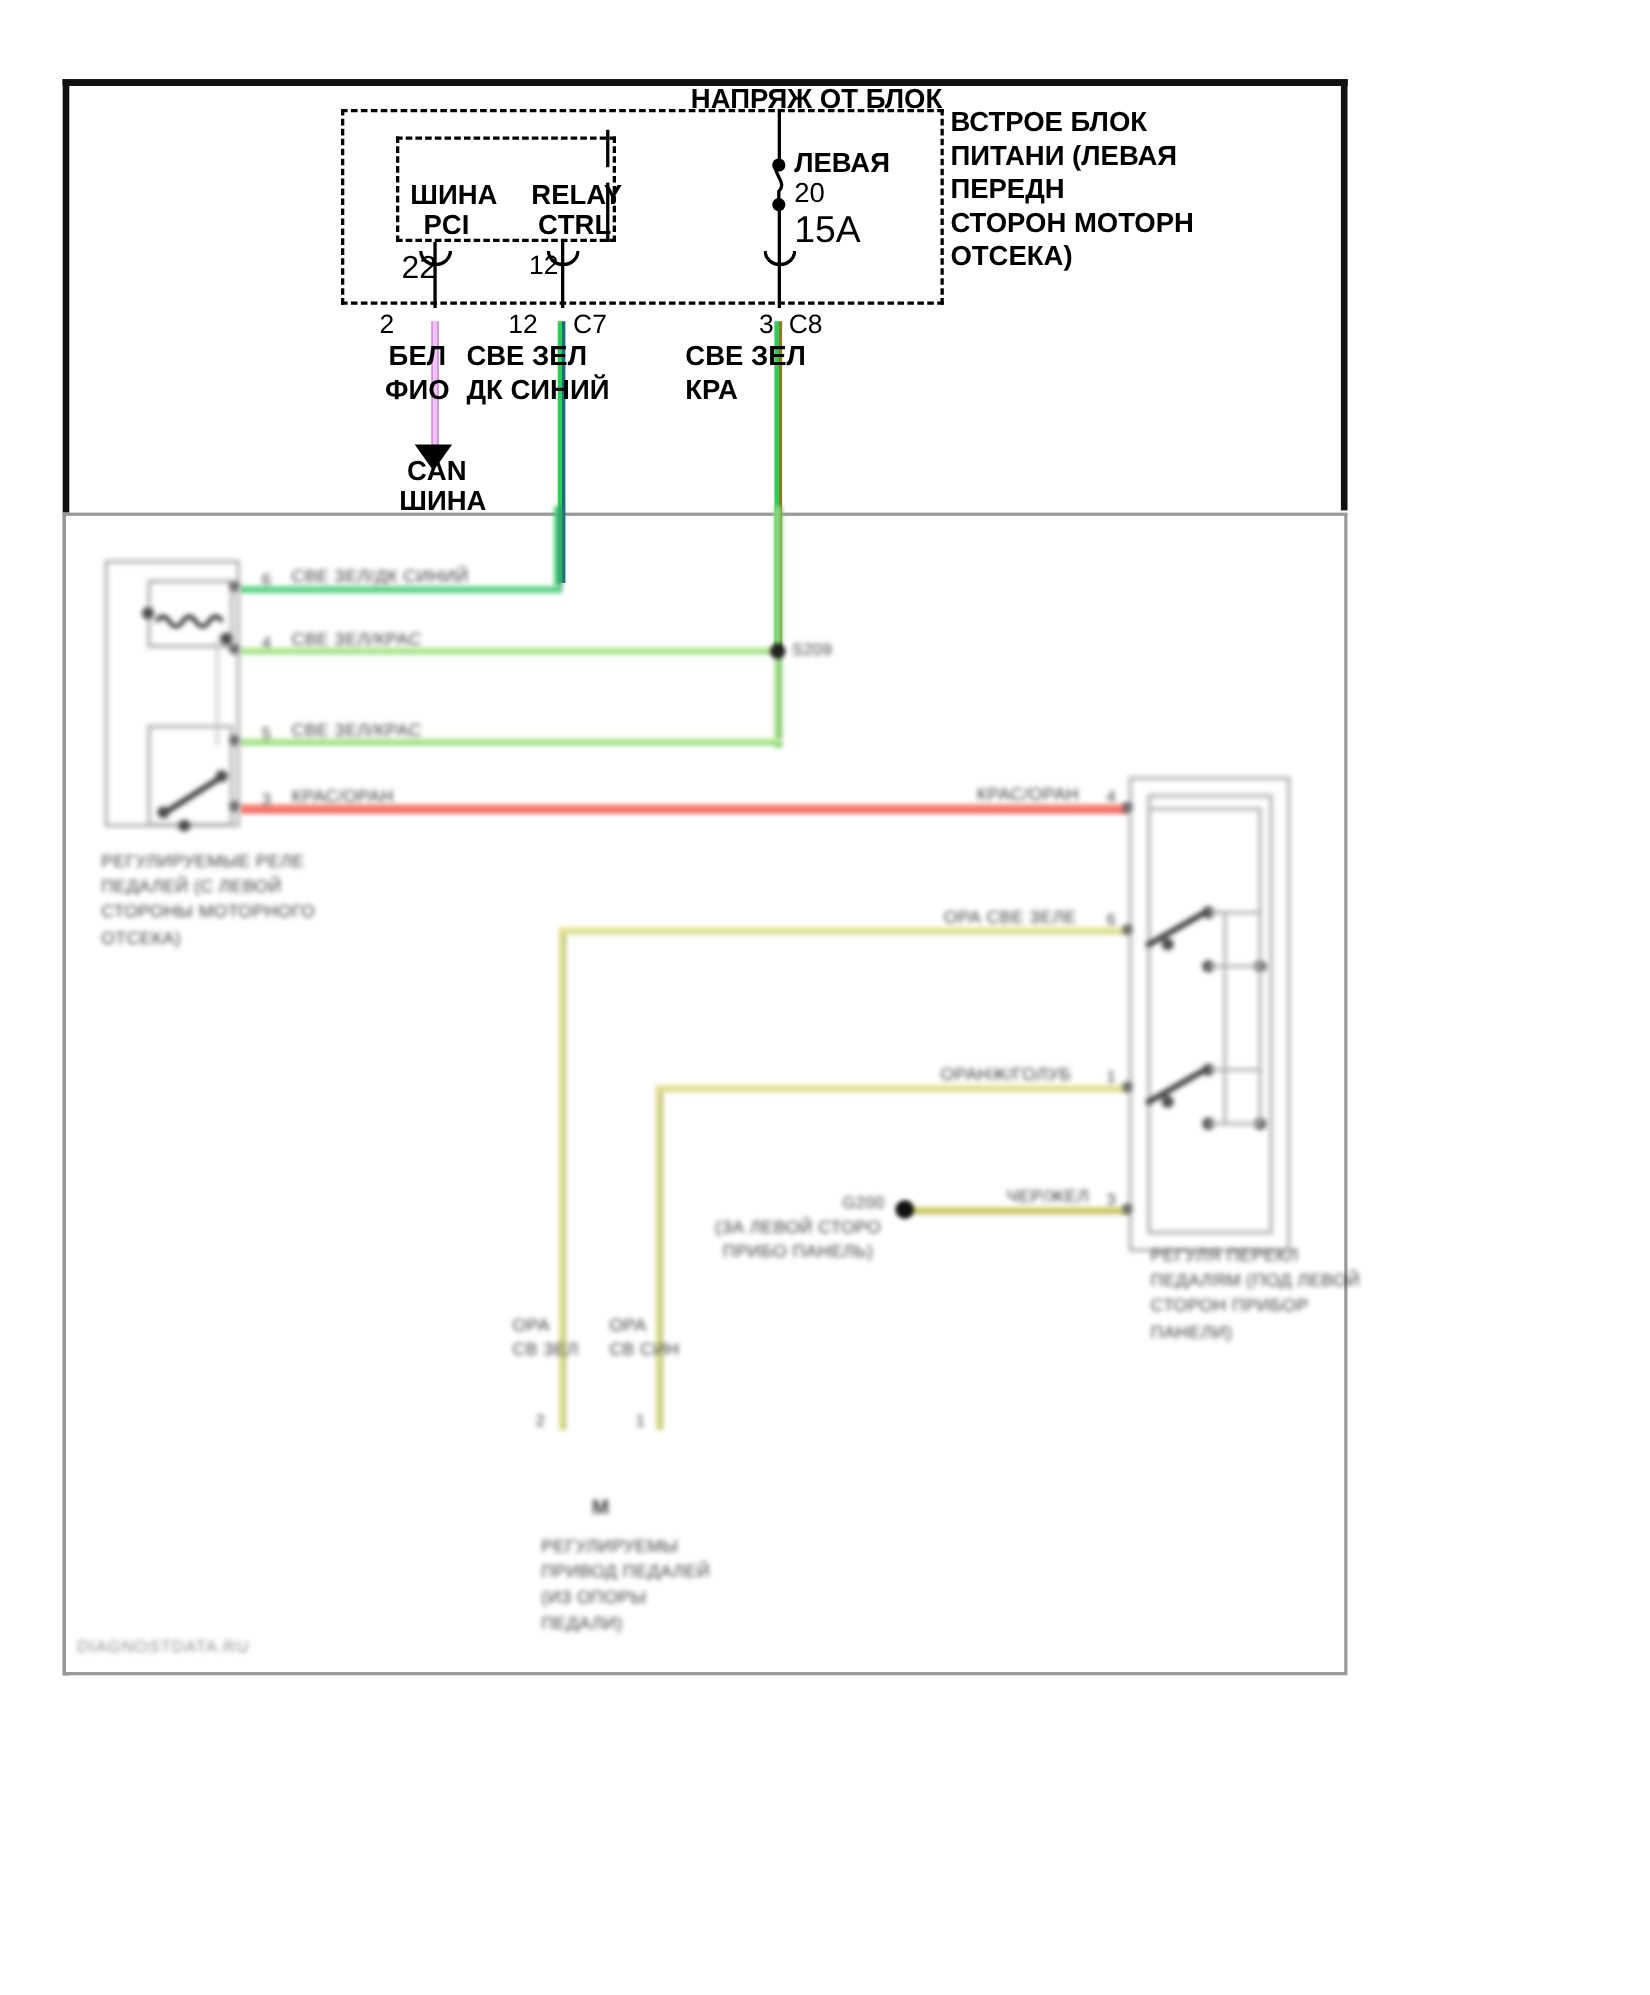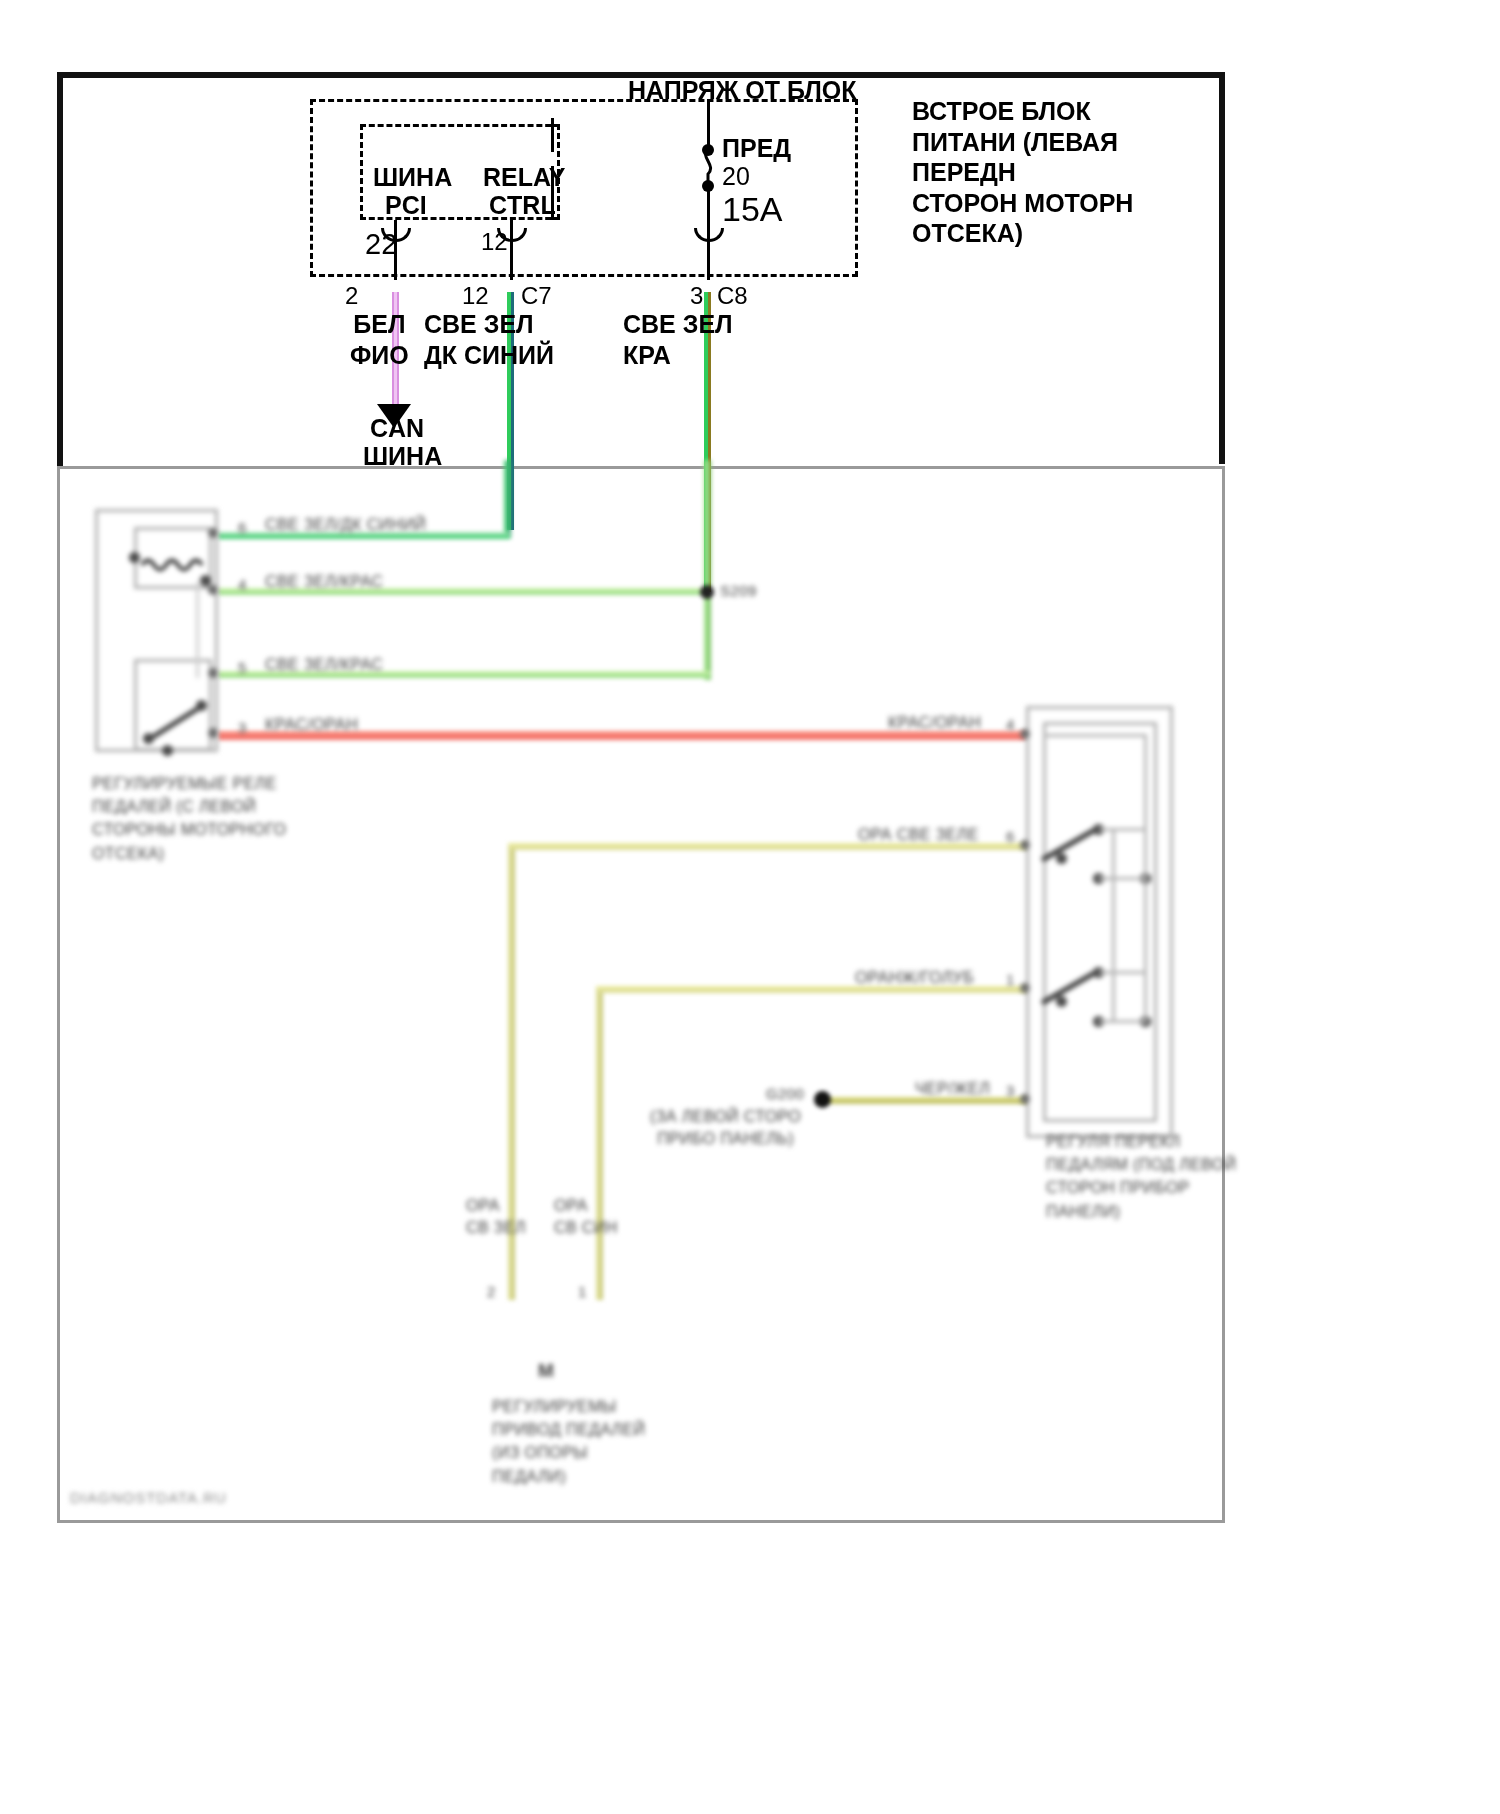--- a/index.html
+++ b/index.html
@@ -72,21 +72,21 @@
   <div id="frame-top-bar"></div>
   <div id="outer-frame"></div>
   <div id="frame-top-right"></div>
   <div id="lower-pane"></div>
 
   <div class="txt" style="left:628px;top:75px;font-size:25px;font-weight:bold;">НАПРЯЖ ОТ БЛОК</div>
 
   <div class="dashbox" id="outer-dash"></div>
   <div class="dashbox" id="inner-dash"></div>
 
-  <div class="txt" style="left:864px;top:96px;font-size:25px;font-weight:bold;margin-left:48px;">ВСТРОЕ БЛОК
+  <div class="txt" style="left:864px;top:96px;font-size:25px;font-weight:bold;">ВСТРОЕ БЛОК
 ПИТАНИ (ЛЕВАЯ
 ПЕРЕДН
 СТОРОН МОТОРН
 ОТСЕКА)</div>
 
   <div class="tick-v" style="left:551px;top:118px;height:34px;"></div>
   <div class="tick-v" style="left:551px;top:166px;height:54px;"></div>
 
   <div class="txt" style="left:373px;top:162px;font-size:25px;font-weight:bold;">ШИНА</div>
   <div class="txt" style="left:385px;top:190px;font-size:25px;font-weight:bold;">PCI</div>
@@ -105,21 +105,21 @@
   <div class="ln lnv" style="left:707px;top:99px;height:50px;"></div>
   <div class="dot" style="left:702px;top:144px;"></div>
 
   <svg class="abs" style="left:697px;top:148px;" width="24" height="36" viewBox="0 0 24 36">
     <path d="M11 0 C 2 9, 20 17, 11 26 L 11 36" fill="none" stroke="#000" stroke-width="3"></path>
   </svg>
   <div class="dot" style="left:702px;top:180px;"></div>
   <div class="ln lnv" style="left:707px;top:186px;height:94px;"></div>
   <div class="cup" style="left:694px;top:228px;"></div>
 
-  <div class="txt" style="left:722px;top:133px;font-size:25px;font-weight:bold;">ПРЕД</div>
+  <div class="txt" style="left:722px;top:133px;font-size:25px;font-weight:bold;">ЛЕВАЯ</div>
   <div class="txt" style="left:722px;top:161px;font-size:25px;">20</div>
   <div class="txt" style="left:722px;top:189px;font-size:34px;">15А</div>
 
   <div class="txt" style="left:345px;top:281px;font-size:24px;">2</div>
   <div class="txt" style="left:462px;top:281px;font-size:24px;">12</div>
   <div class="txt" style="left:521px;top:281px;font-size:24px;">C7</div>
   <div class="txt" style="left:690px;top:281px;font-size:24px;">3</div>
   <div class="txt" style="left:717px;top:281px;font-size:24px;">C8</div>
 
   <div class="wire wire-v" style="left:392px;top:292px;height:122px;background:linear-gradient(90deg,#d98fe0 0,#d98fe0 2px,#f0c4f3 2px,#f0c4f3 5px,#d98fe0 5px);"></div>

